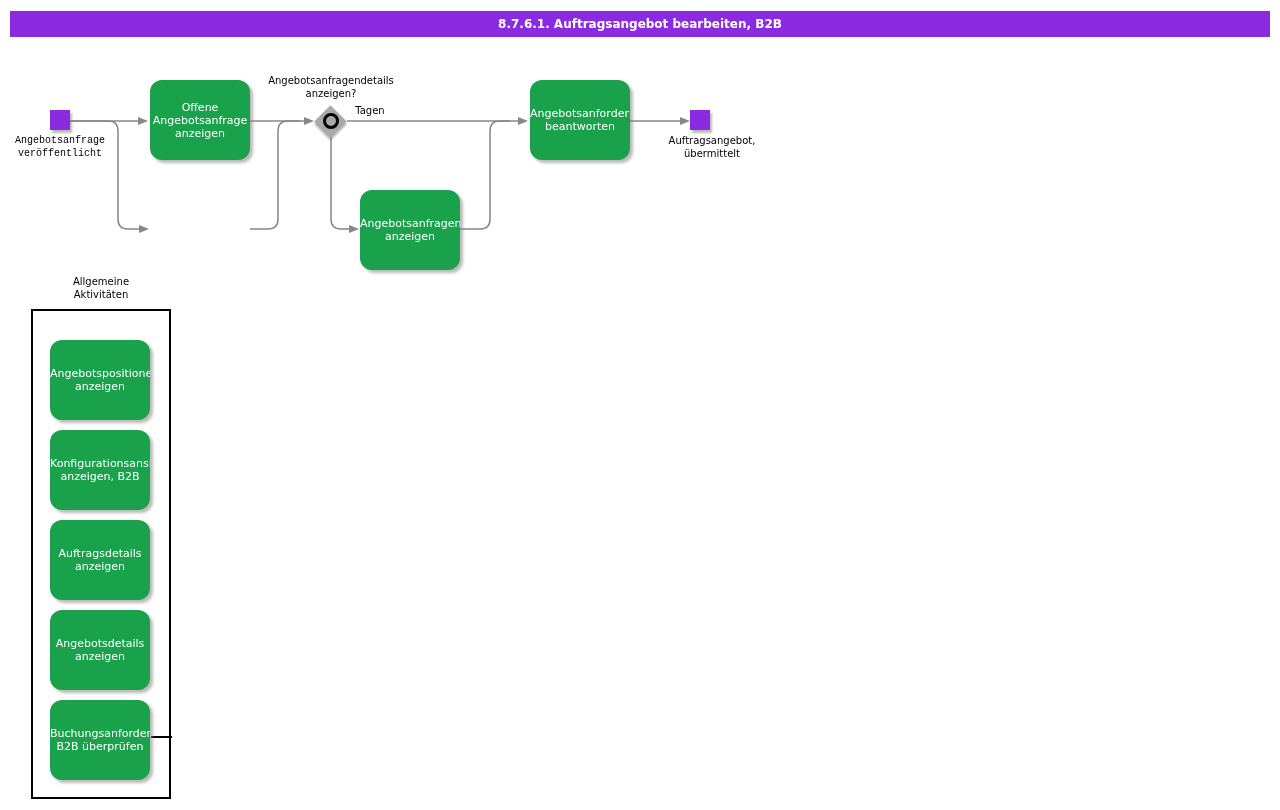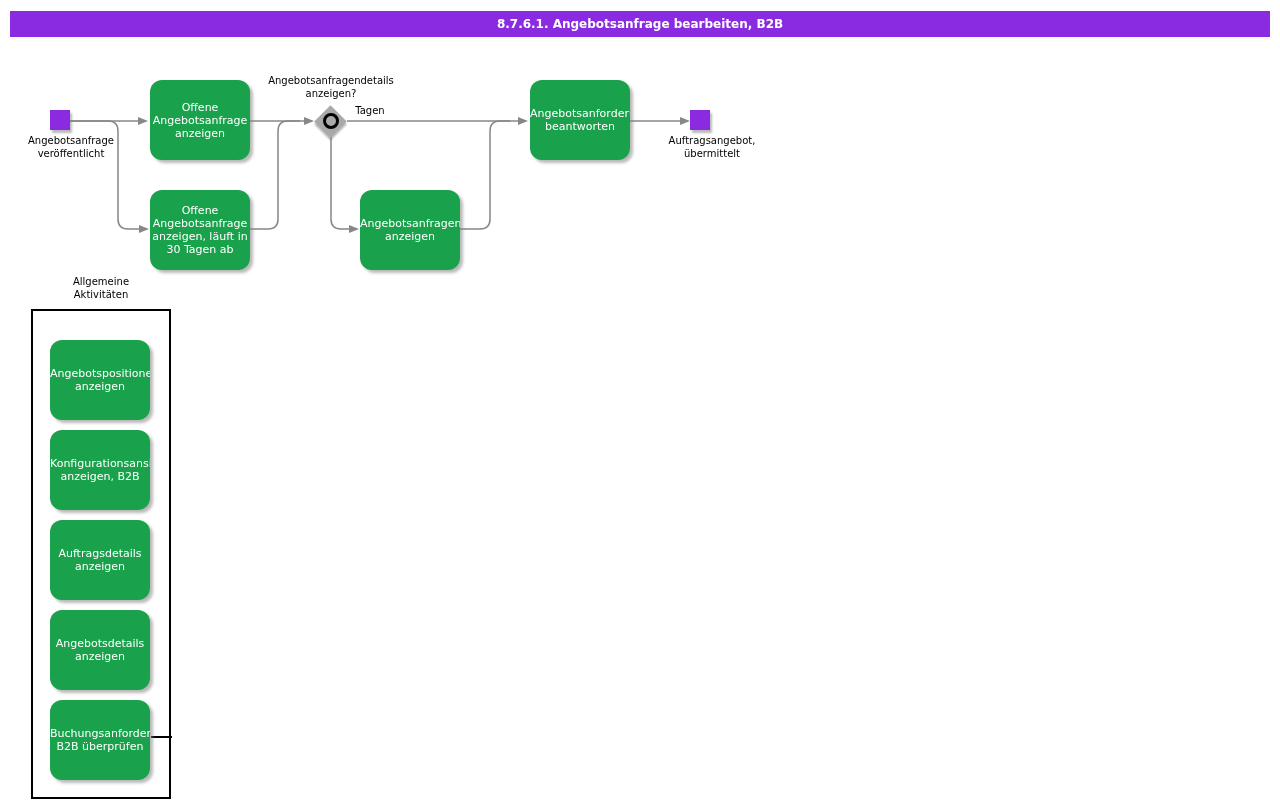--- a/index.html
+++ b/index.html
@@ -42,21 +42,21 @@
     box-sizing:border-box;border:2px solid #000;background:#ffffff;
   }
   .notch{position:absolute;left:151px;top:736px;width:21px;height:2px;background:#000;}
 </style>
 </head>
 <body>
 
 <div class="page">
 
   <div class="header">
-    <span>8.7.6.1. Angebotsanfrage bearbeiten, B2B</span>
+    <span>8.7.6.1. Auftragsangebot bearbeiten, B2B</span>
   </div>
 
   <svg class="connectors" width="1280" height="810" viewBox="0 0 1280 810">
     <defs>
       <marker id="arr" viewBox="0 0 10 8" markerWidth="10" markerHeight="8" refX="1" refY="4" orient="auto" markerUnits="userSpaceOnUse">
         <path d="M0,0 L10,4 L0,8 Z" fill="#878787"></path>
       </marker>
     </defs>
     <g fill="none" stroke="#878787" stroke-width="1.5">
       <path d="M 70 121 H 139" marker-end="url(#arr)"></path>
@@ -64,29 +64,26 @@
       <path d="M 250 121 H 305" marker-end="url(#arr)"></path>
       <path d="M 250 229 H 268 Q 278 229 278 219 V 131 Q 278 121 288 121 H 300"></path>
       <path d="M 347 121 H 519" marker-end="url(#arr)"></path>
       <path d="M 331 137 V 219 Q 331 229 341 229 H 350" marker-end="url(#arr)"></path>
       <path d="M 460 229 H 480 Q 490 229 490 219 V 131 Q 490 121 500 121 H 510"></path>
       <path d="M 630 121 H 681" marker-end="url(#arr)"></path>
     </g>
   </svg>
 
   <div class="event" style="left:50px;top:110px;"></div>
-  <div class="node-label" style="left:11px;top:134px;width:120px;">Angebotsanfrage veröffentlicht</div>
+  <div class="node-label" style="left:0px;top:134px;width:120px;font-family:Liberation Mono, monospace;">Angebotsanfrage veröffentlicht</div>
 
   <div class="activity" style="left:150px;top:80px;">
     <span>Offene Angebotsanfrage anzeigen</span>
   </div>
 
-  <div class="activity" style="left:150px;top:190px;">
-    <span>Offene Angebotsanfrage anzeigen, läuft in 30 Tagen ab</span>
-  </div>
 
   <div class="node-label" style="left:251px;top:74px;width:160px;">Angebotsanfragendetails anzeigen?</div>
   <div class="diamond"></div>
   <div class="diamond-ring"></div>
   <div class="node-label" style="left:353px;top:104px;width:34px;">Tagen</div>
 
   <div class="activity" style="left:360px;top:190px;">
     <span>Angebotsanfragendetails anzeigen</span>
   </div>
 

